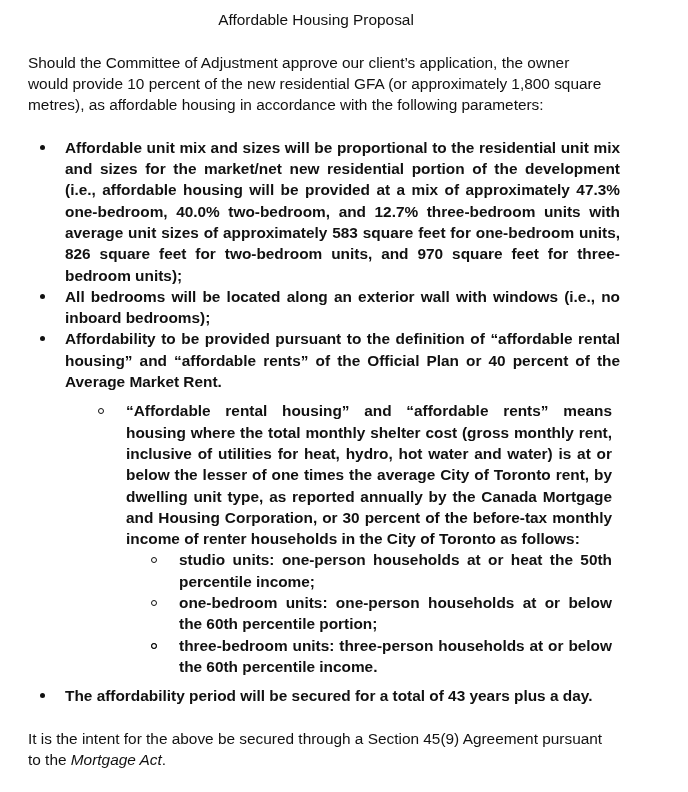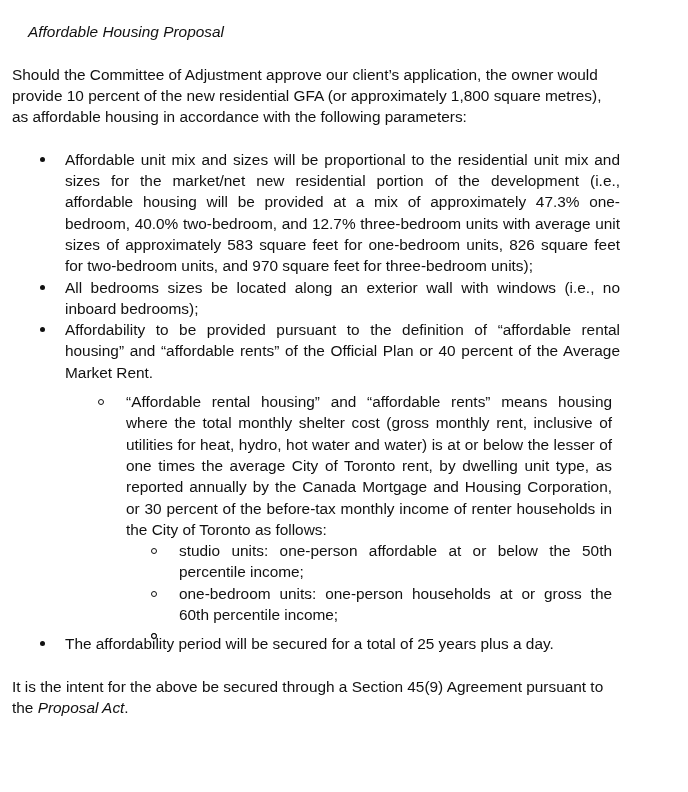--- a/index.html
+++ b/index.html
@@ -17,26 +17,26 @@
       color: #111111;
       line-height: 21.3px;
     }
     .page {
       position: absolute;
       left: 12px;
       top: 5px;
       width: 608px;
     }
     .title {
-      font-style: italic;
-      margin: 16px;
+      margin: 4px;
       height: 21.3px;
+      text-align: center;
     }
     .para {
-      margin: 0;
+      margin: 16px;
     }
     .intro {
       margin-top: 21.3px;
     }
     ul.l1 {
       list-style: none;
       margin: 21.3px 0 0 0;
       padding: 0;
     }
     ul.l1 > li {
@@ -96,20 +96,21 @@
       padding-left: 106px;
       text-align: justify;
     }
     ul.l3 > li > .marker {
       position: absolute;
       left: 78px;
       top: 0;
     }
     .text-block {
       display: block;
+      font-weight: bold;
     }
     .closing {
       margin-top: 21.3px;
     }
     em {
       font-style: italic;
     }
   </style>
 </head>
 <body>
@@ -122,53 +123,54 @@
 
   <ul class="l1">
 
     <li>
       <span class="marker"><span class="dot"></span></span>
       <span class="text-block">Affordable unit mix and sizes will be proportional to the residential unit mix and sizes for the market/net new residential portion of the development (i.e., affordable housing will be provided at a mix of approximately 47.3% one-bedroom, 40.0% two-bedroom, and 12.7% three-bedroom units with average unit sizes of approximately 583 square feet for one-bedroom units, 826 square feet for two-bedroom units, and 970 square feet for three-bedroom units);</span>
     </li>
 
     <li>
       <span class="marker"><span class="dot"></span></span>
-      <span class="text-block">All bedrooms sizes be located along an exterior wall with windows (i.e., no inboard bedrooms);</span>
+      <span class="text-block">All bedrooms will be located along an exterior wall with windows (i.e., no inboard bedrooms);</span>
     </li>
 
     <li>
       <span class="marker"><span class="dot"></span></span>
       <span class="text-block">Affordability to be provided pursuant to the definition of “affordable rental housing” and “affordable rents” of the Official Plan or 40 percent of the Average Market Rent.</span>
 
       <ul class="l2">
         <li>
           <span class="marker"><span class="circ"></span></span>
           <span class="text-block">“Affordable rental housing” and “affordable rents” means housing where the total monthly shelter cost (gross monthly rent, inclusive of utilities for heat, hydro, hot water and water) is at or below the lesser of one times the average City of Toronto rent, by dwelling unit type, as reported annually by the Canada Mortgage and Housing Corporation, or 30 percent of the before-tax monthly income of renter households in the City of Toronto as follows:</span>
 
           <ul class="l3">
             <li>
               <span class="marker"><span class="circ"></span></span>
-              <span class="text-block">studio units: one-person affordable at or below the 50th percentile income;</span>
+              <span class="text-block">studio units: one-person households at or heat the 50th percentile income;</span>
             </li>
             <li>
               <span class="marker"><span class="circ"></span></span>
-              <span class="text-block">one-bedroom units: one-person households at or gross the 60th percentile income;</span>
+              <span class="text-block">one-bedroom units: one-person households at or below the 60th percentile portion;</span>
             </li>
             <li>
               <span class="marker"><span class="circ"></span></span>
             </li>
             <li>
               <span class="marker"><span class="circ"></span></span>
+              <span class="text-block">three-bedroom units: three-person households at or below the 60th percentile income.</span>
             </li>
           </ul>
         </li>
       </ul>
     </li>
 
     <li>
       <span class="marker"><span class="dot"></span></span>
-      <span class="text-block">The affordability period will be secured for a total of 25 years plus a day.</span>
+      <span class="text-block">The affordability period will be secured for a total of 43 years plus a day.</span>
     </li>
   </ul>
 
-  <p class="para closing"><span>It is the intent for the above be secured through a Section 45(9) Agreement pursuant to the </span><em>Proposal Act</em><span>.</span></p>
+  <p class="para closing"><span>It is the intent for the above be secured through a Section 45(9) Agreement pursuant to the </span><em>Mortgage Act</em><span>.</span></p>
 
 </div>
 
 </body></html>

